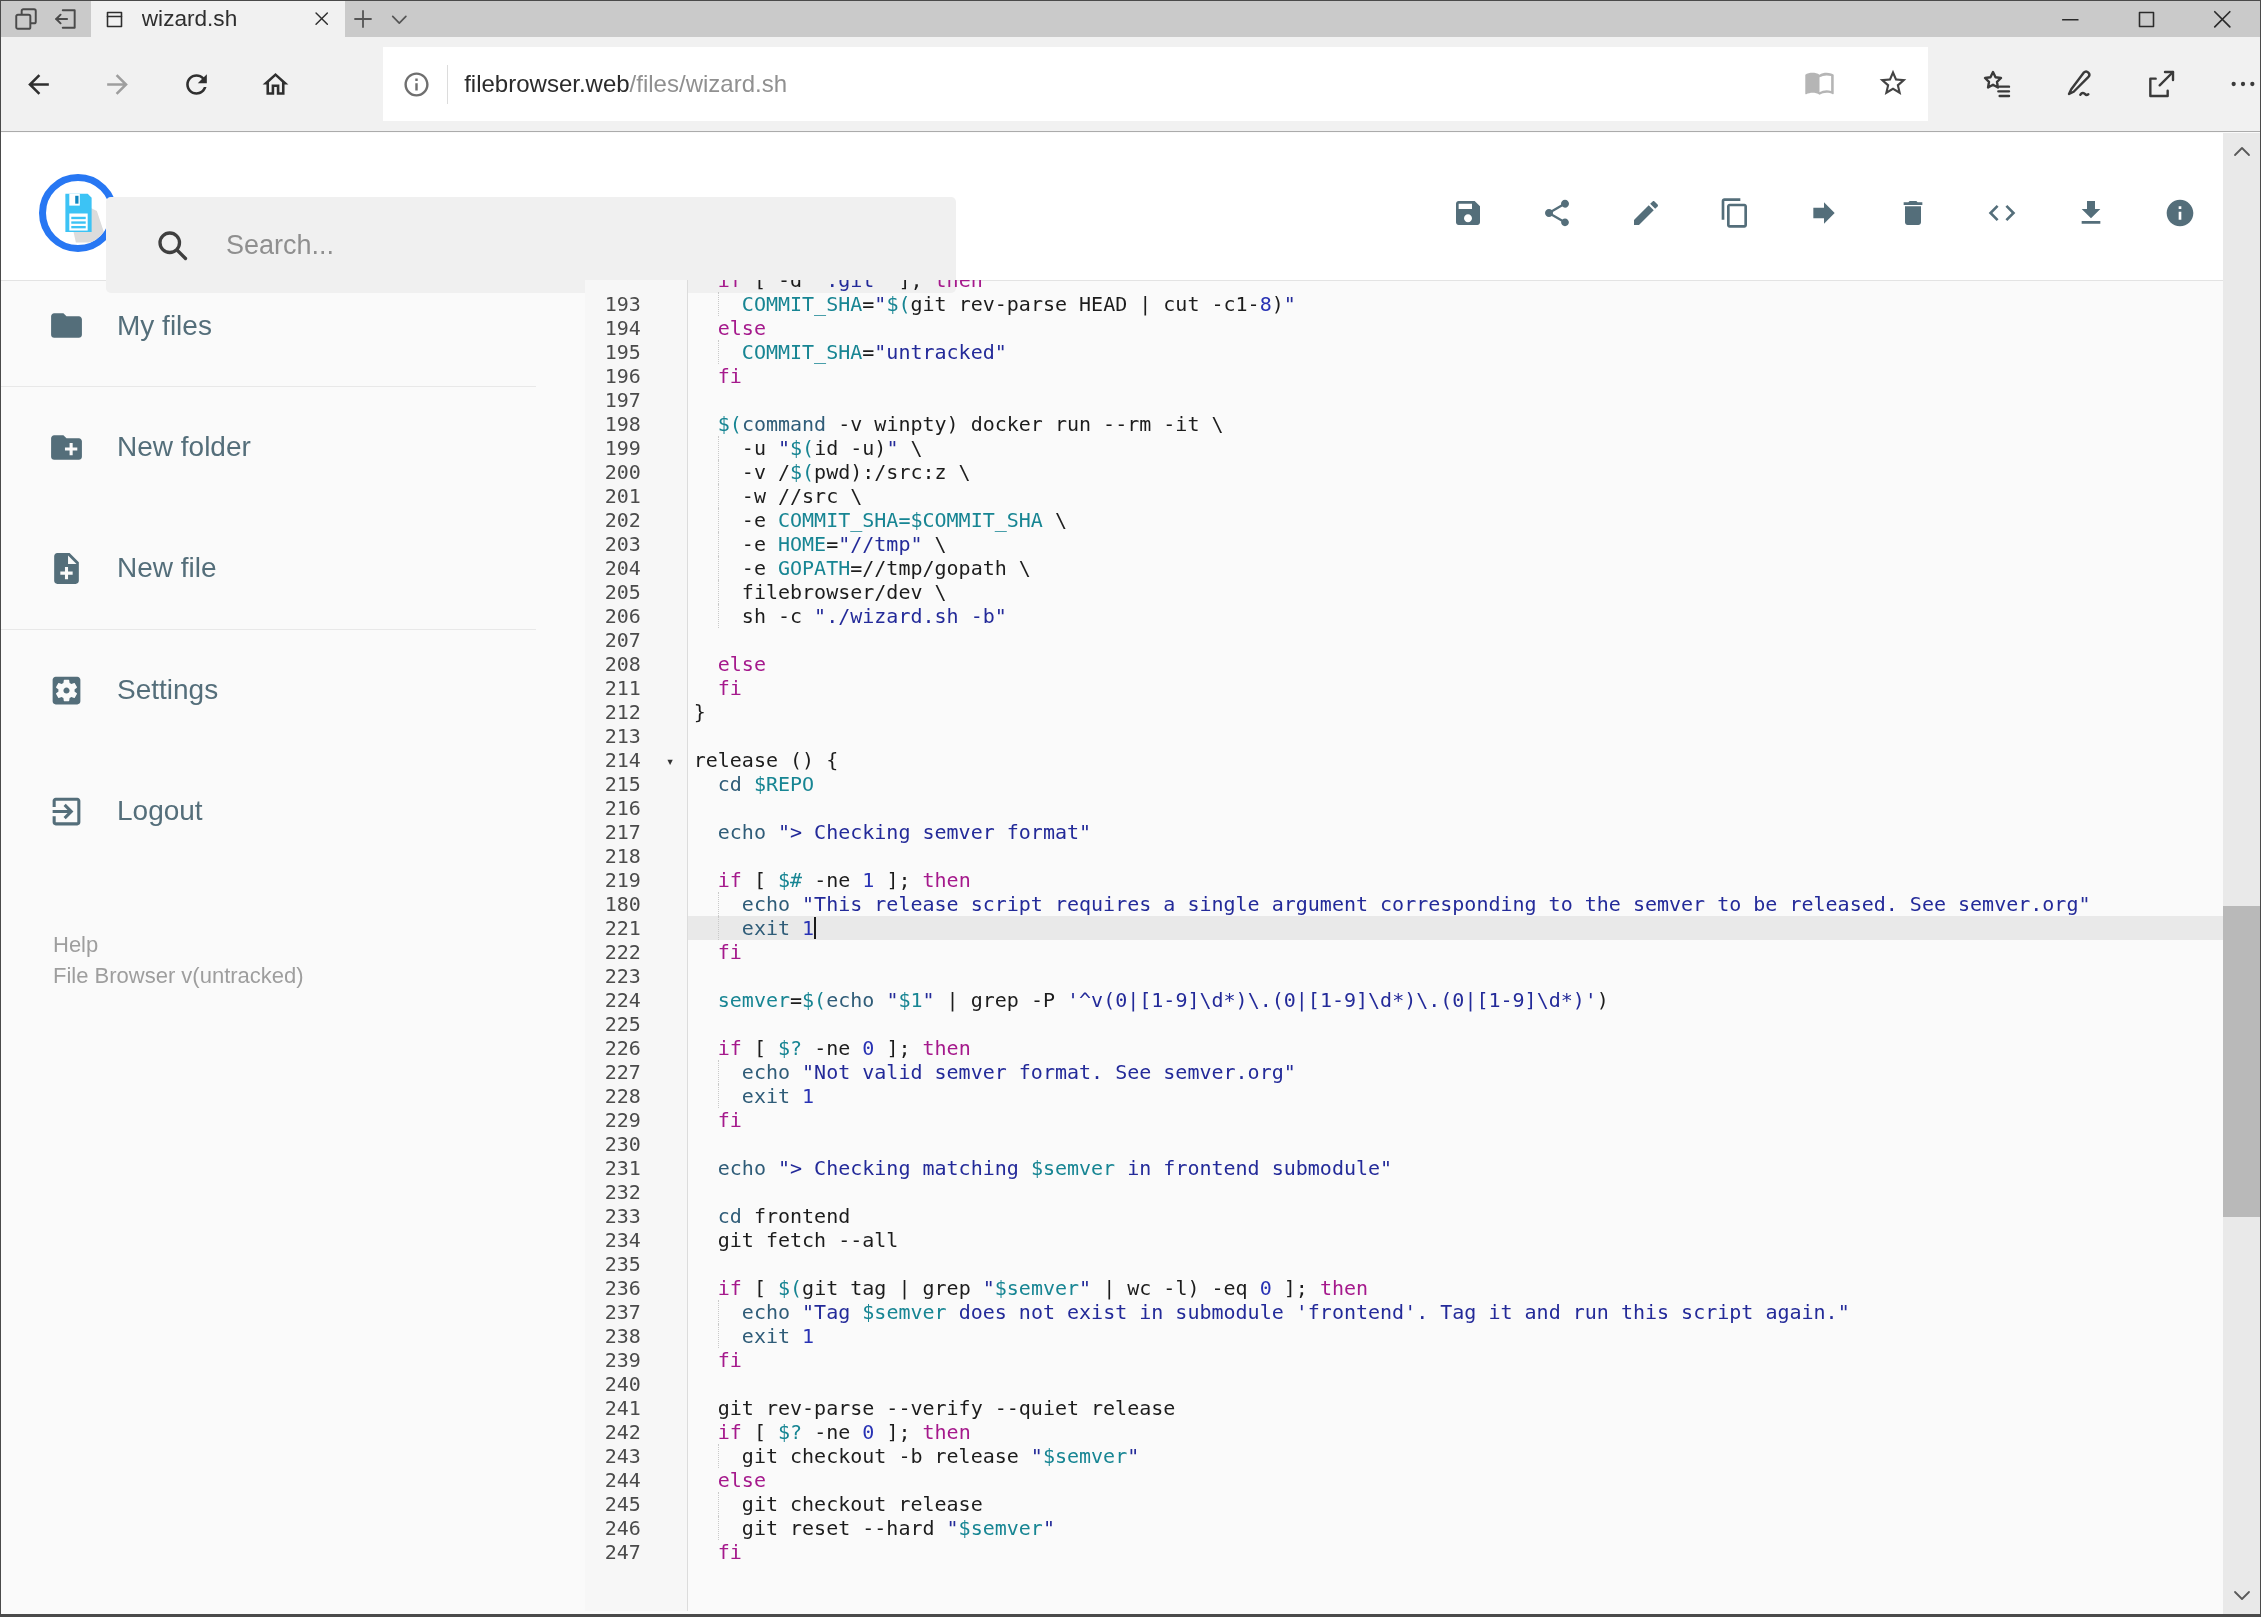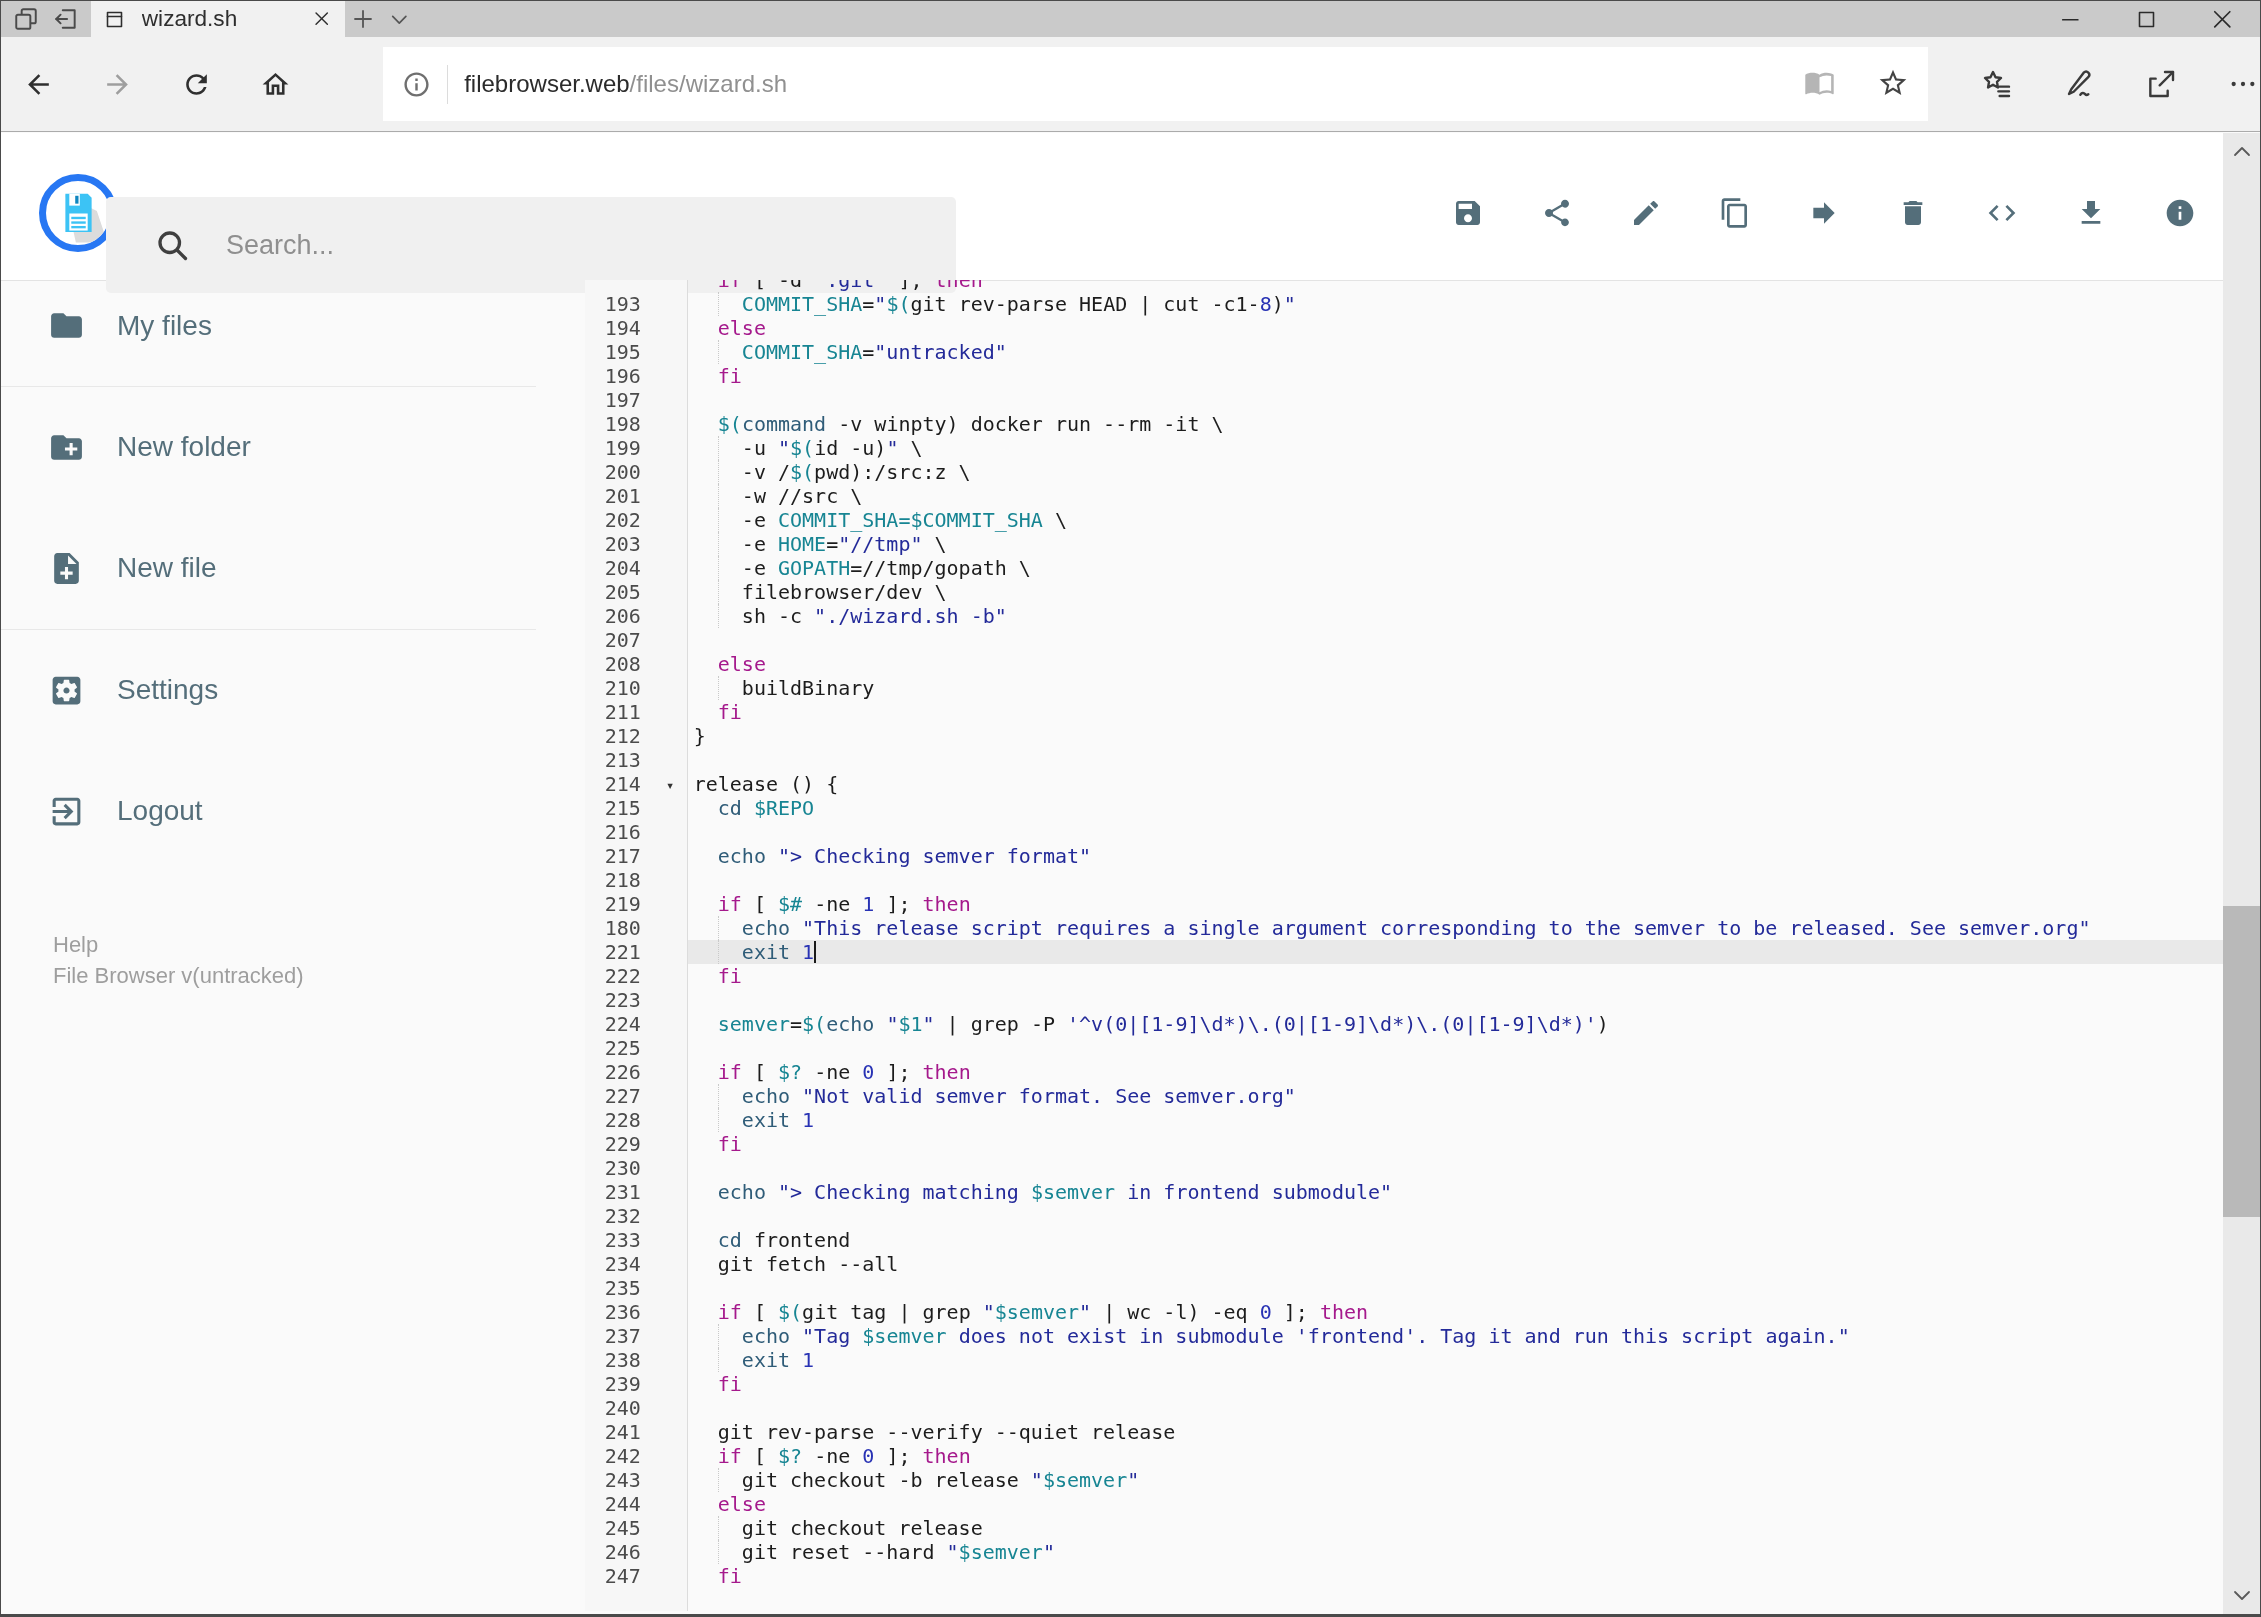--- a/index.html
+++ b/index.html
@@ -377,24 +377,20 @@
         </div>
         <div class="ln">
           <span class="num">207</span>
           <span class="codepart"></span>
         </div>
         <div class="ln">
           <span class="num">208</span>
           <span class="codepart"><span class="t">  </span><span class="k">else</span></span>
         </div>
         <div class="ln">
-          <span class="num">210</span>
-          <span class="codepart"><span class="ig"></span><span class="t">    buildBinary</span></span>
-        </div>
-        <div class="ln">
           <span class="num">211</span>
           <span class="codepart"><span class="t">  </span><span class="k">fi</span></span>
         </div>
         <div class="ln">
           <span class="num">212</span>
           <span class="codepart"><span class="t">}</span></span>
         </div>
         <div class="ln">
           <span class="num">213</span>
           <span class="codepart"></span>

